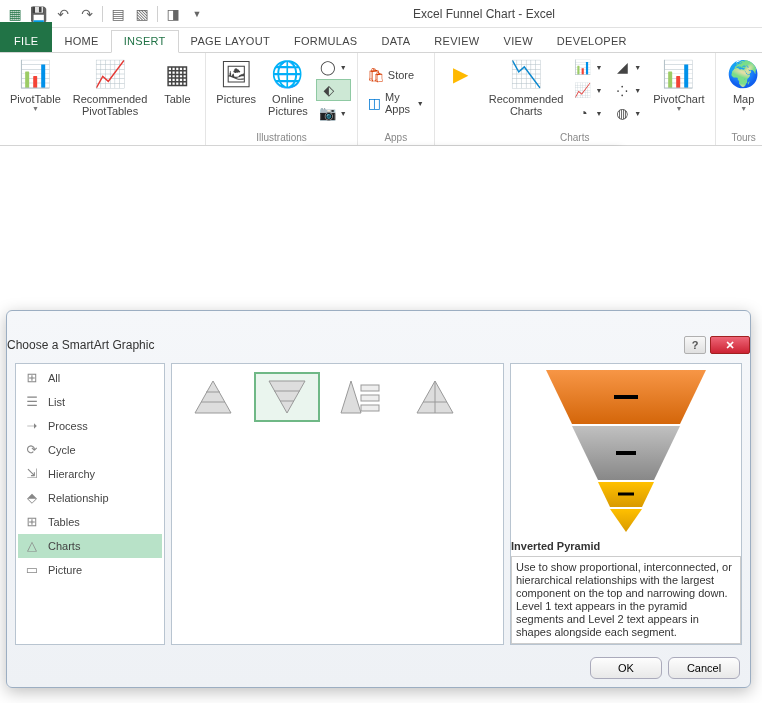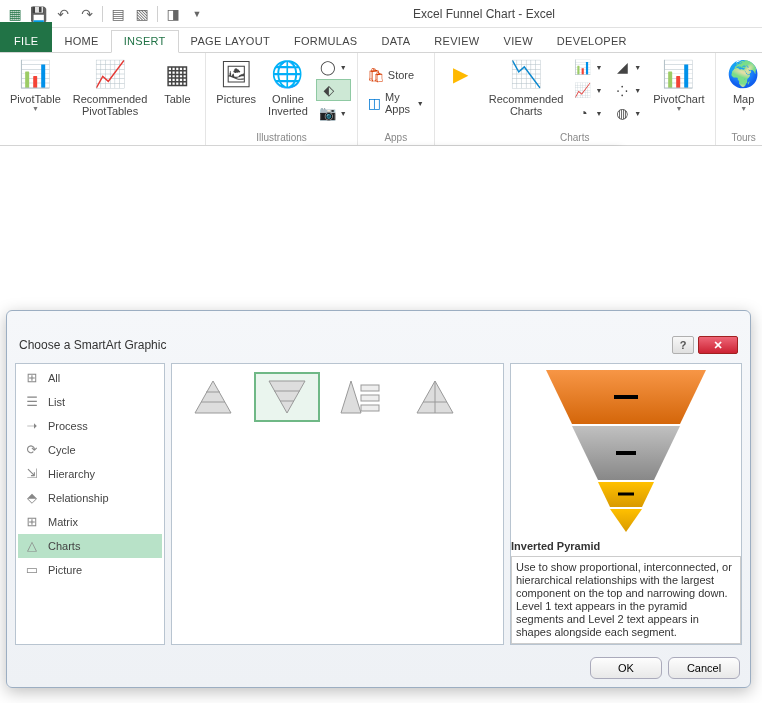--- a/index.html
+++ b/index.html
@@ -32,21 +32,21 @@
 .tooltip { position: absolute; top: 93px; left: 300px; width: 318px; background: #fff; border: 1px solid #c6c6c6; box-shadow: 3px 3px 8px rgba(0,0,0,0.2); z-index: 100; padding: 8px 10px 10px; }
 .tooltip-title { font-weight: bold; font-size: 11px; color: #5a5a5a; margin-bottom: 10px; }
 .tooltip-body { display: flex; gap: 10px; }
 .tooltip-img { width: 92px; height: 104px; display: flex; align-items: center; justify-content: center; }
 .tooltip-text { flex: 1; font-size: 11px; color: #666; line-height: 15px; }
 .tooltip-text p { margin-bottom: 10px; }
 .tooltip-footer { border-top: 1px solid #ddd; margin-top: 8px; padding-top: 8px; display: flex; align-items: center; gap: 6px; color: #0066cc; font-size: 11px; }
 .tooltip-footer .q { width: 16px; height: 16px; border-radius: 50%; border: 2px solid #0066cc; display: flex; align-items: center; justify-content: center; font-weight: bold; font-size: 10px; }
 
 .dialog { position: absolute; top: 310px; left: 6px; width: 745px; height: 378px; background: linear-gradient(#f5f7fa,#eef1f5); border: 1px solid #9caec2; border-radius: 6px; box-shadow: 0 4px 16px rgba(0,0,0,0.25); z-index: 50; display: flex; flex-direction: column; }
-.dialog-titlebar { height: 28px; display: flex; align-items: center; padding: 0 12px; margin-top: 21px; }
+.dialog-titlebar { height: 28px; display: flex; align-items: center; padding: 0 0; margin-top: 21px; }
 .dialog-title { flex: 1; font-size: 12px; color: #333; }
 .win-close { width: 40px; height: 18px; background: linear-gradient(#e67,#c23); border-radius: 2px; display: flex; align-items: center; justify-content: center; color: #fff; font-size: 11px; font-weight: bold; border:1px solid #a02020; }
 .win-help { width: 22px; height: 18px; background: linear-gradient(#f8f8f8,#e0e0e0); border: 1px solid #b0b0b0; border-radius: 2px; display: flex; align-items: center; justify-content: center; color: #555; font-size: 11px; font-weight: bold; margin-right: 4px; }
 .dialog-body { flex: 1; display: flex; gap: 6px; padding: 4px 8px; }
 .cat-panel { width: 150px; background: #fff; border: 1px solid #b8c4d0; padding: 2px; overflow-y: auto; }
 .cat-item { display: flex; align-items: center; gap: 8px; padding: 4px 6px; font-size: 11px; color: #444; cursor: pointer; }
 .cat-item.selected { background: #b8e2c8; }
 .cat-icon { width: 16px; height: 16px; color: #888; display: flex; align-items: center; justify-content: center; font-size: 13px; }
 .thumbs-panel { flex: 1; background: #fff; border: 1px solid #b8c4d0; padding: 8px; display: flex; align-items: flex-start; gap: 8px; }
 .thumb { width: 66px; height: 50px; border: 1px solid transparent; display: flex; align-items: center; justify-content: center; cursor: pointer; }
@@ -112,21 +112,21 @@
 
   <div class="group">
     <div class="group-content">
       <div class="bigbtn">
         <div class="bigbtn-icon">🖼</div>
         <div class="bigbtn-label">Pictures</div>
       </div>
       <div class="bigbtn">
         <div class="bigbtn-icon">🌐</div>
         <div class="bigbtn-label" style="white-space:pre-line">Online
-Inverted</div>
+Pictures</div>
       </div>
       <div class="smallbtn-col">
         <div class="smallbtn">
             <span class="smallbtn-icon">◯</span>
             <span style="font-size:7px">▼</span>
           </div>
         <div class="smallbtn" style="background:#cde8d5;border:1px solid #8fc9a3">
             <span class="smallbtn-icon">⬖</span>
           </div>
         <div class="smallbtn">
@@ -274,21 +274,21 @@
       <div class="cat-item">
           <span class="cat-icon">⇲</span>
           <span>Hierarchy</span>
         </div>
       <div class="cat-item">
           <span class="cat-icon">⬘</span>
           <span>Relationship</span>
         </div>
       <div class="cat-item">
           <span class="cat-icon">⊞</span>
-          <span>Matrix</span>
+          <span>Tables</span>
         </div>
       <div class="cat-item selected">
           <span class="cat-icon">△</span>
           <span>Charts</span>
         </div>
       <div class="cat-item">
           <span class="cat-icon">▭</span>
           <span>Picture</span>
         </div>
     </div>

